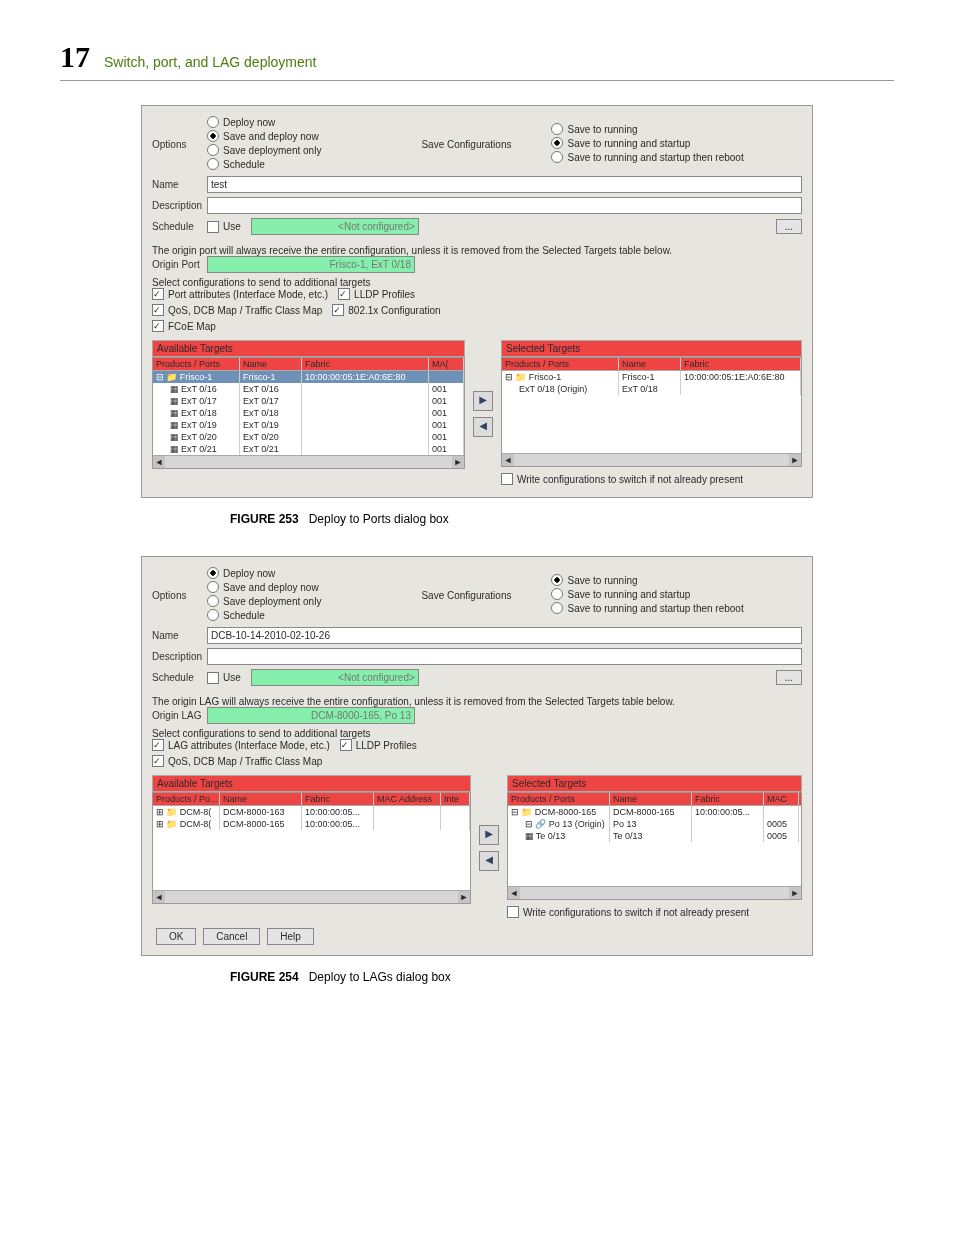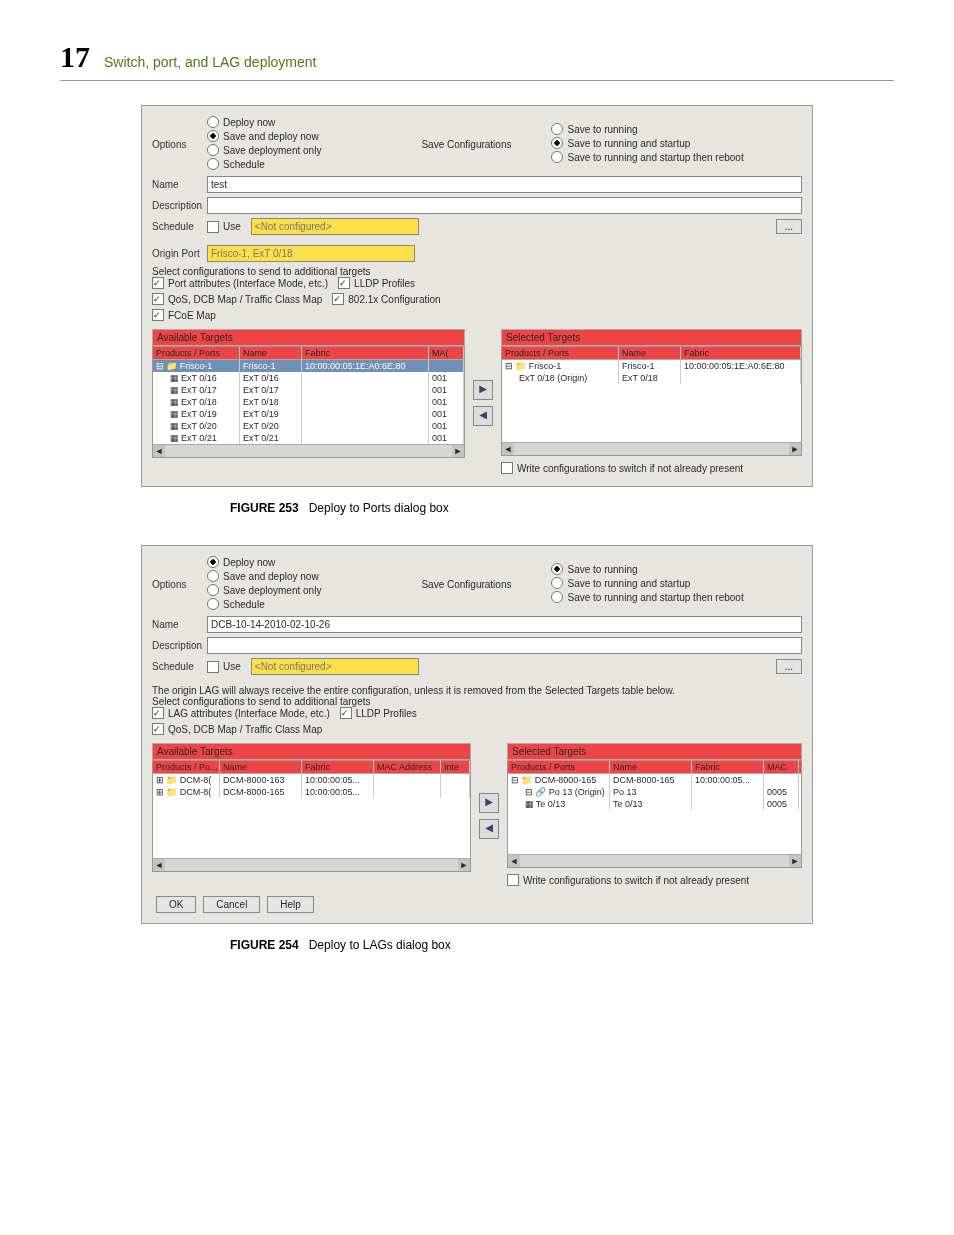--- a/index.html
+++ b/index.html
@@ -40,21 +40,21 @@
   .radio.sel .dot { background: radial-gradient(circle, #000 35%, #fff 40%); }
   .check.sel .box::after { content: "✓"; font-size: 9px; line-height: 8px; position: relative; top:-1px; }
   .input {
     flex: 1;
     border: 1px solid #888;
     background: #fff;
     height: 15px;
     padding: 0 3px;
     line-height: 15px;
   }
-  .input.disabled { background: #fde047; color:#777; }
+  .input.disabled { background: #86efac; color:#777;text-align:right; }
   .two-col { display: flex; gap: 8px; margin-top:8px; }
   .col { flex: 1; }
   .list-header { background: #ef4444; padding: 2px 4px; border:1px solid #aaa; }
   .table {
     border: 1px solid #999;
     background: #fff;
     font-size: 9px;
   }
   .th { display: flex; background: #ef4444; border-bottom: 1px solid #aaa; }
   .th > div, .tr > div { padding: 1px 3px; border-right: 1px solid #ccc; overflow:hidden; white-space:nowrap; }
@@ -132,20 +132,21 @@
     <label class="check">
         <span class="box"></span>
         <span>Use</span>
       </label>
     <div class="input disabled" style="flex:0 0 160px;">&lt;Not configured&gt;</div>
     <div style="flex:1"></div>
     <div class="btn-std" style="padding:1px 8px;">...</div>
   </div>
 
   <div class="spacer"></div>
+  <div>The origin port will always receive the entire configuration, unless it is removed from the Selected Targets table below.</div>
   <div class="row">
       <div class="lbl" style="width:55px">Origin Port</div>
       <div class="input disabled" style="flex:0 0 200px;">Frisco-1, ExT 0/18</div>
     </div>
   <div>Select configurations to send to additional targets</div>
   <div class="row">
     <label class="check sel">
         <span class="box"></span>
         <span>Port attributes (Interface Mode, etc.)</span>
       </label>
@@ -322,20 +323,24 @@
         <span class="box"></span>
         <span>Use</span>
       </label>
     <div class="input disabled" style="flex:0 0 160px;">&lt;Not configured&gt;</div>
     <div style="flex:1"></div>
     <div class="btn-std" style="padding:1px 8px;">...</div>
   </div>
 
   <div class="spacer"></div>
   <div>The origin LAG will always receive the entire configuration, unless it is removed from the Selected Targets table below.</div>
+  <div class="row">
+      <div class="lbl" style="width:55px">Origin LAG</div>
+      <div class="input disabled" style="flex:0 0 200px;">DCM-8000-165, Po 13</div>
+    </div>
   <div>Select configurations to send to additional targets</div>
   <div class="row">
     <label class="check sel">
         <span class="box"></span>
         <span>LAG attributes (Interface Mode, etc.)</span>
       </label>
     <label class="check sel">
         <span class="box"></span>
         <span>LLDP Profiles</span>
       </label>

